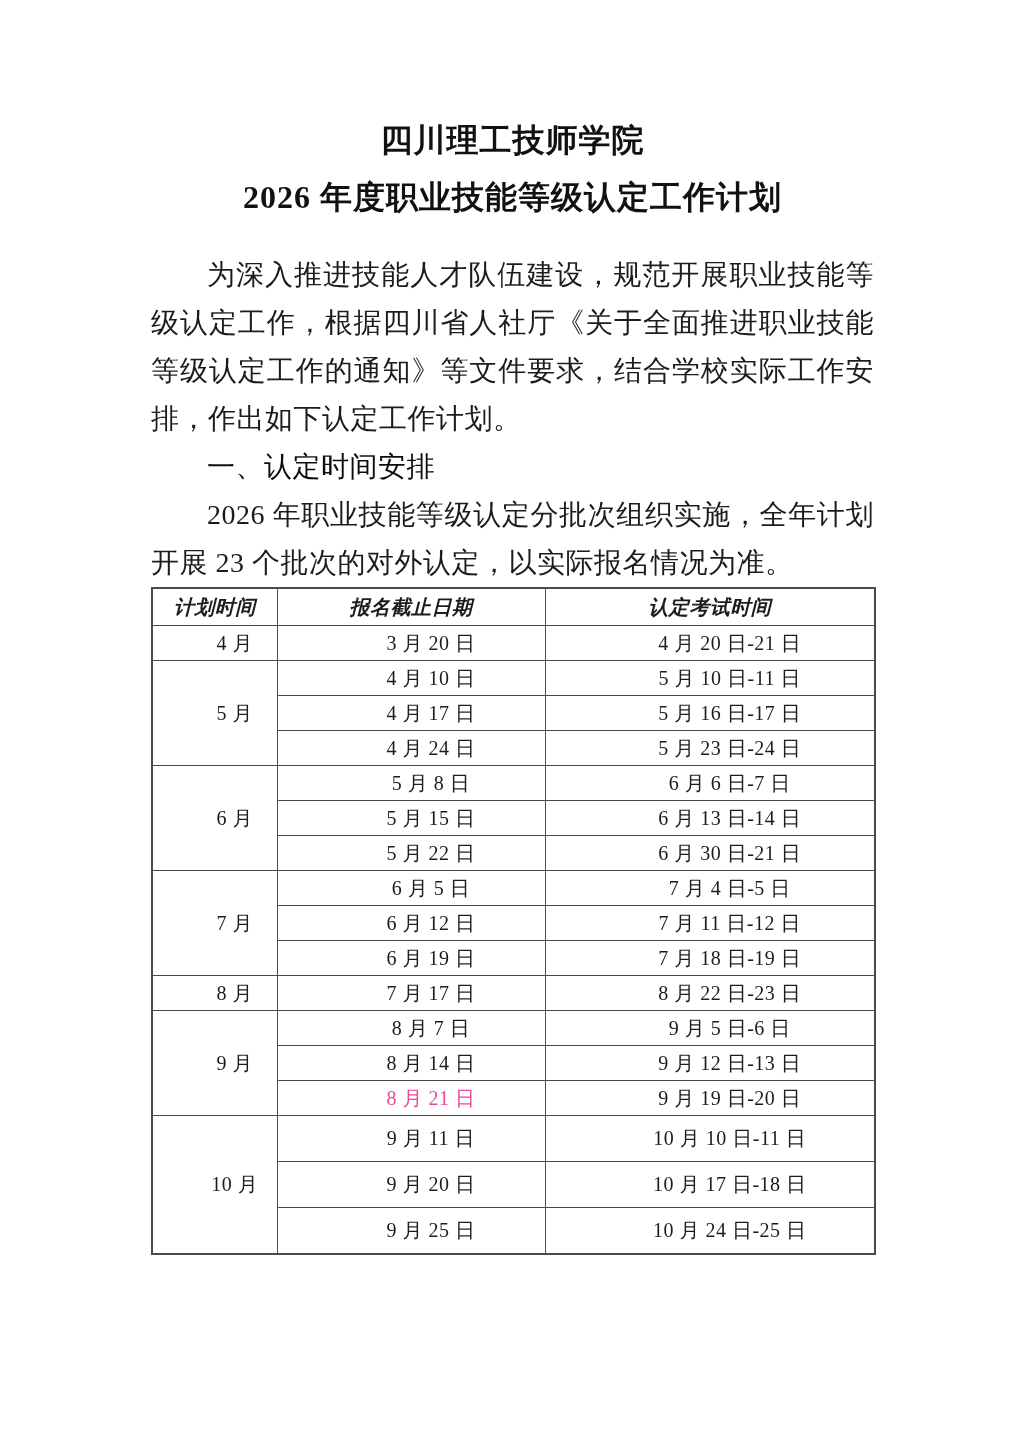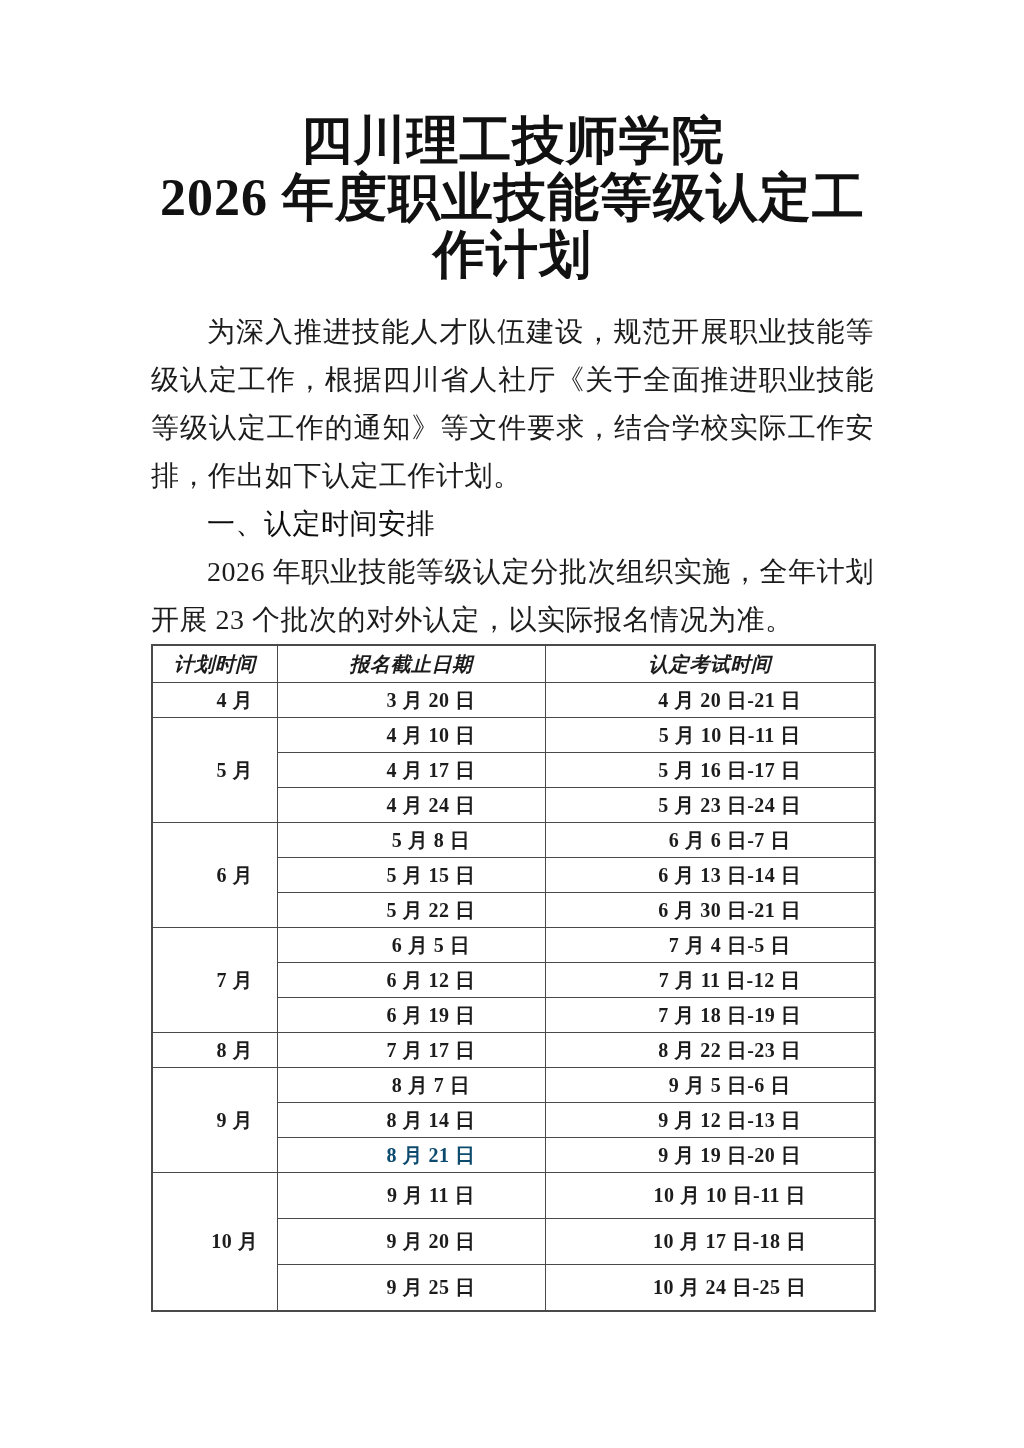--- a/index.html
+++ b/index.html
@@ -17,21 +17,21 @@
   }
   .content {
     position: absolute;
     left: 151px;
     top: 112px;
     width: 723px;
   }
   .doc-title {
     text-align: center;
     font-weight: bold;
-    font-size: 52px;
+    font-size: 32px;
     line-height: 57px;
     letter-spacing: 1px;
     color: #111111;
   }
   .para {
     margin: 0;
     font-size: 28px;
     line-height: 48px;
     text-align: justify;
     text-indent: 2em;
@@ -76,28 +76,28 @@
     letter-spacing: 0.5px;
     color: #1c1c1c;
   }
   table.schedule th {
     font-weight: bold;
     height: 36px;
     font-style: italic;
   }
   table.schedule td {
     height: 34px;
-    font-weight: bold;
+    font-weight: normal;
     padding-left: 40px;
   }
   table.schedule tr.tall td {
     height: 45px;
   }
   table.schedule td.muted {
-    color: #0c4a6e;
+    color: #ec4899;
   }
 </style>
 </head>
 <body>
 
 <div class="content">
 
   <div class="doc-title">
     <div>四川理工技师学院</div>
     <div>2026 年度职业技能等级认定工作计划</div>

